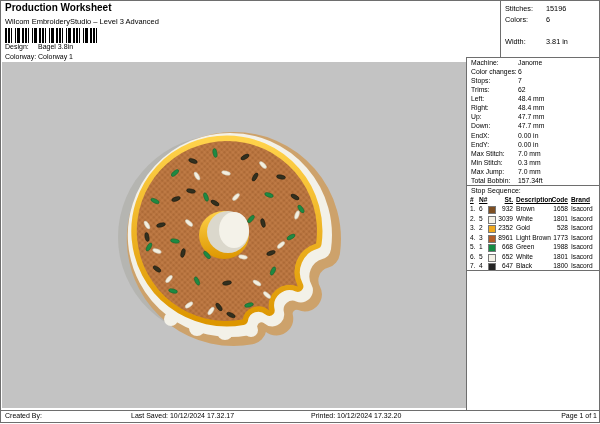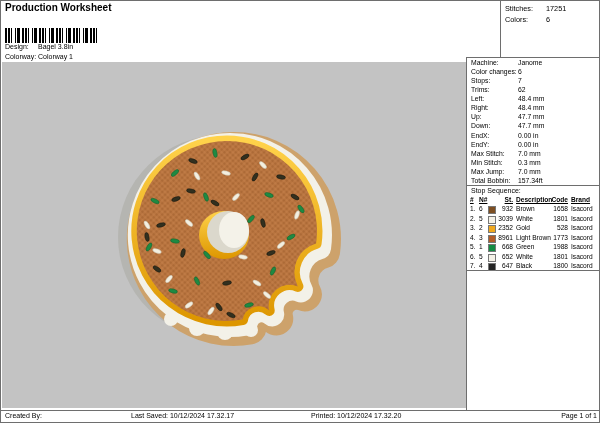--- a/index.html
+++ b/index.html
@@ -30,20 +30,21 @@
   .c-code{left:78px;width:24px;text-align:right;} .c-brand{left:105px;}
   .seq.head span{font-weight:bold;text-decoration:underline;}
   .footer-text{top:411px;font-size:7px;}
 </style>
 </head>
 <body>
 
 <div id="page">
 
   <div class="abs title">Production Worksheet</div>
+  <div class="abs subtitle">Wilcom EmbroideryStudio – Level 3 Advanced</div>
   <div class="abs barcode"></div>
   <div class="abs lbl" style="left:4px;top:42px;">Design:</div>
   <div class="abs lbl" style="left:37px;top:42px;">Bagel 3.8in</div>
   <div class="abs lbl" style="left:4px;top:52px;">Colorway:</div>
   <div class="abs lbl" style="left:37px;top:52px;">Colorway 1</div>
 
   <div class="abs canvas">
     <svg width="464" height="346" viewBox="1 61 464 346" xmlns="http://www.w3.org/2000/svg">
       <defs>
         <linearGradient id="gold" x1="0" y1="0" x2="0" y2="1">
@@ -121,25 +122,29 @@
   </div>
 
   <div class="abs vline" style="left:465px;top:56px;height:353px;"></div>
   <div class="abs hline" style="left:465px;top:56px;width:133px;"></div>
   <div class="abs hline" style="left:465px;top:184px;width:133px;"></div>
   <div class="abs hline" style="left:465px;top:269px;width:133px;"></div>
 
   <div class="abs statsbox" id="stats-box">
       <div class="krow" style="top: 3px;">
         <span class="k">Stitches:</span>
-        <span class="v">17251</span>
+        <span class="v">15196</span>
       </div>
       <div class="krow" style="top: 14px;">
         <span class="k">Colors:</span>
         <span class="v">6</span>
+      </div>
+      <div class="krow" style="top: 36px;">
+        <span class="k">Width:</span>
+        <span class="v">3.81 in</span>
       </div>
     </div>
 
   <div class="abs machine" id="machine-list">
       <div class="krow" style="top: 1px;">
         <span class="k">Machine:</span>
         <span class="v">Janome</span>
       </div>
       <div class="krow" style="top: 10.07px;">
         <span class="k">Color changes:</span>

